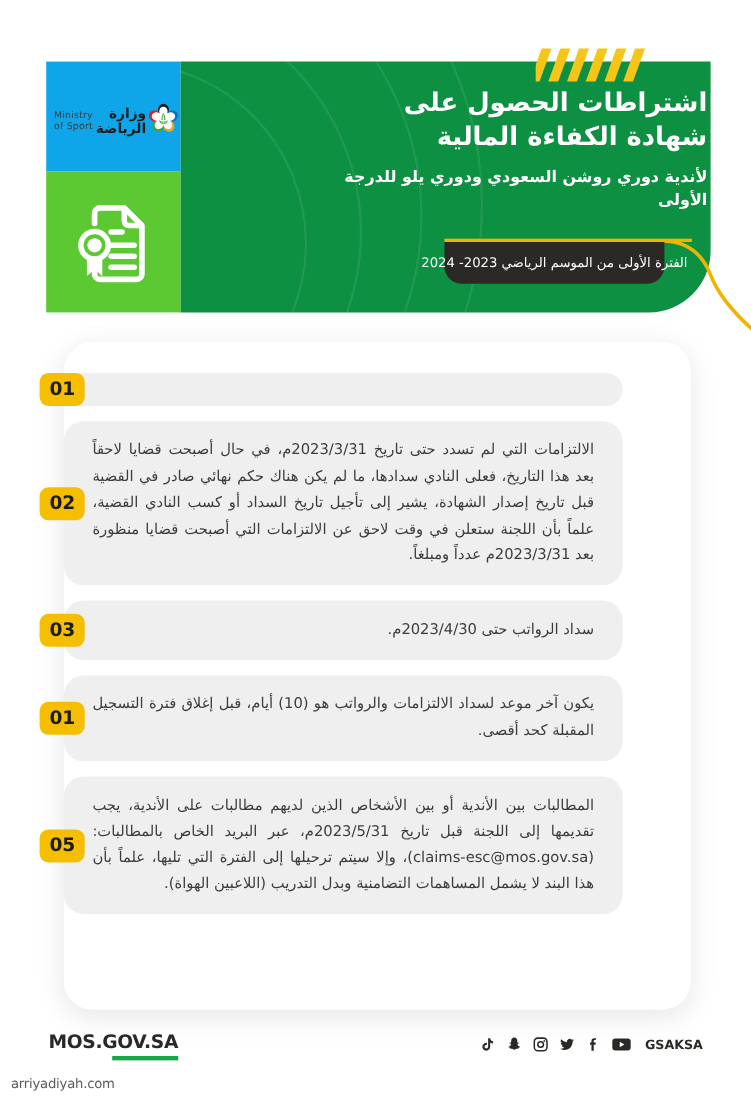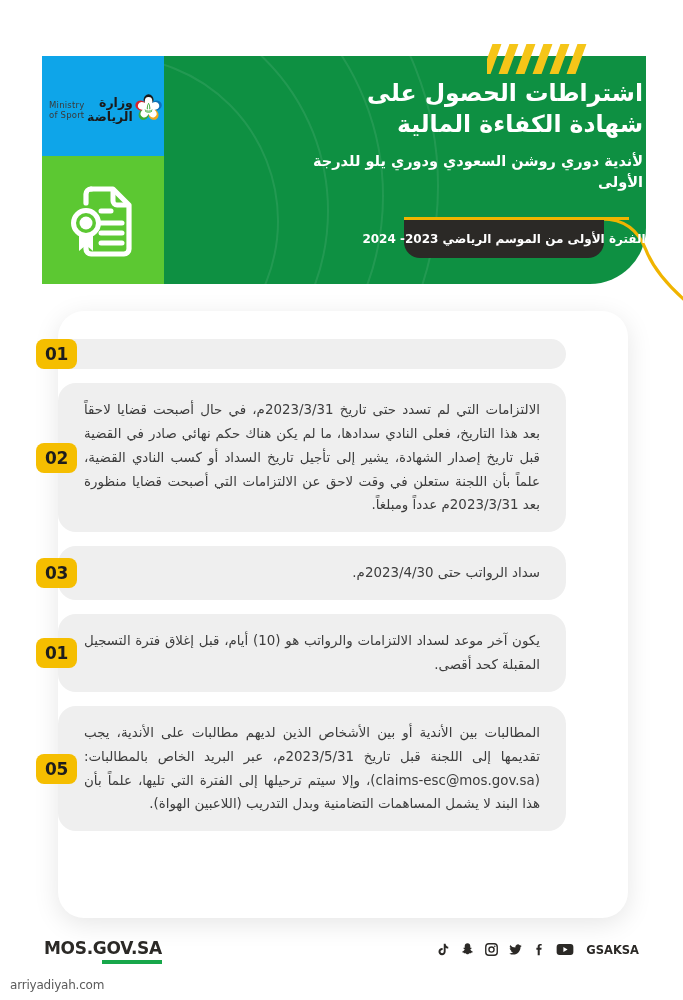--- a/index.html
+++ b/index.html
@@ -133,21 +133,21 @@
     border-bottom-right-radius:16px;
     border-bottom-left-radius:16px;
     display:flex;
     align-items:center;
     justify-content:center;
     z-index:8;
   }
   .season-text {
     color:#ffffff;
     font-size:12px;
-    font-weight:bold;
+    font-weight:normal;
     white-space:nowrap;
   }
   .season-rule {
     position:absolute;
     left:404px; top:201px;
     width:225px; height:3px;
     background:#F0B400;
     z-index:7;
   }
   .yellow-curve {

